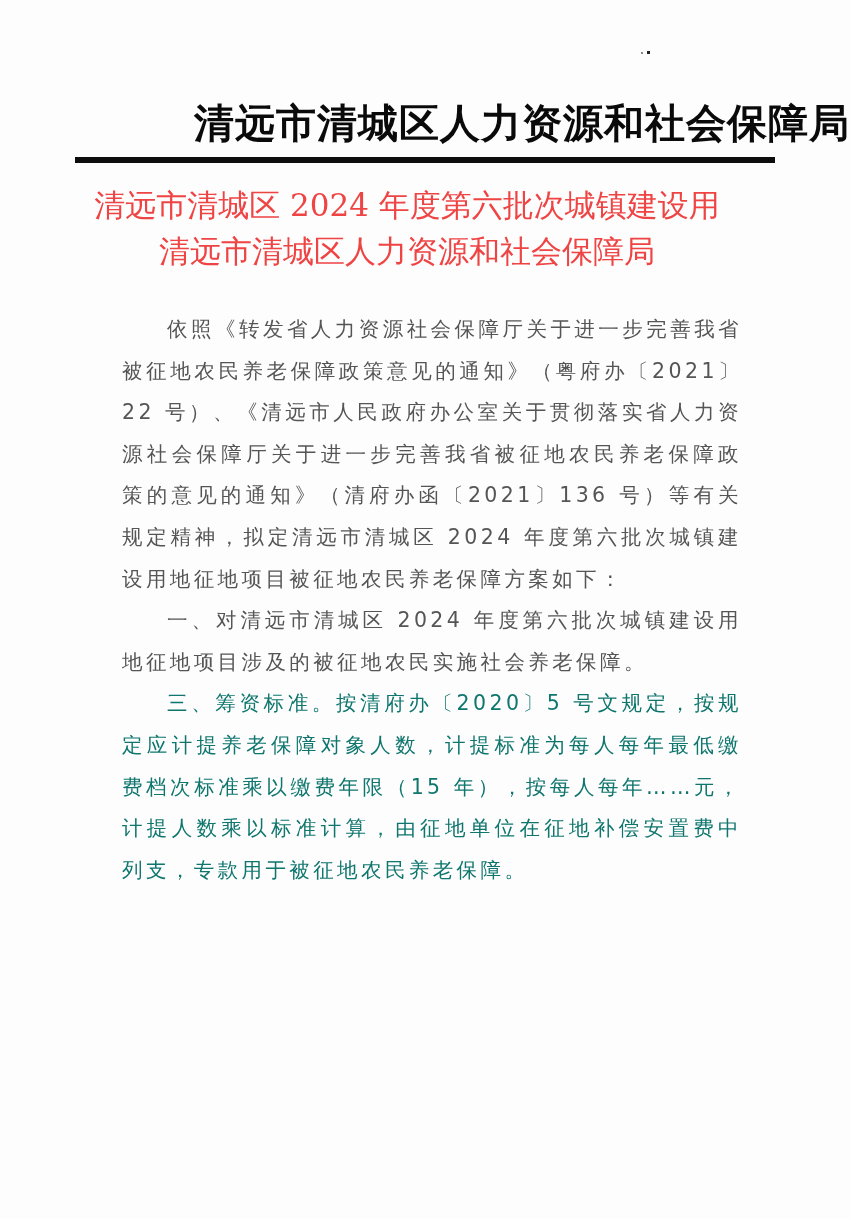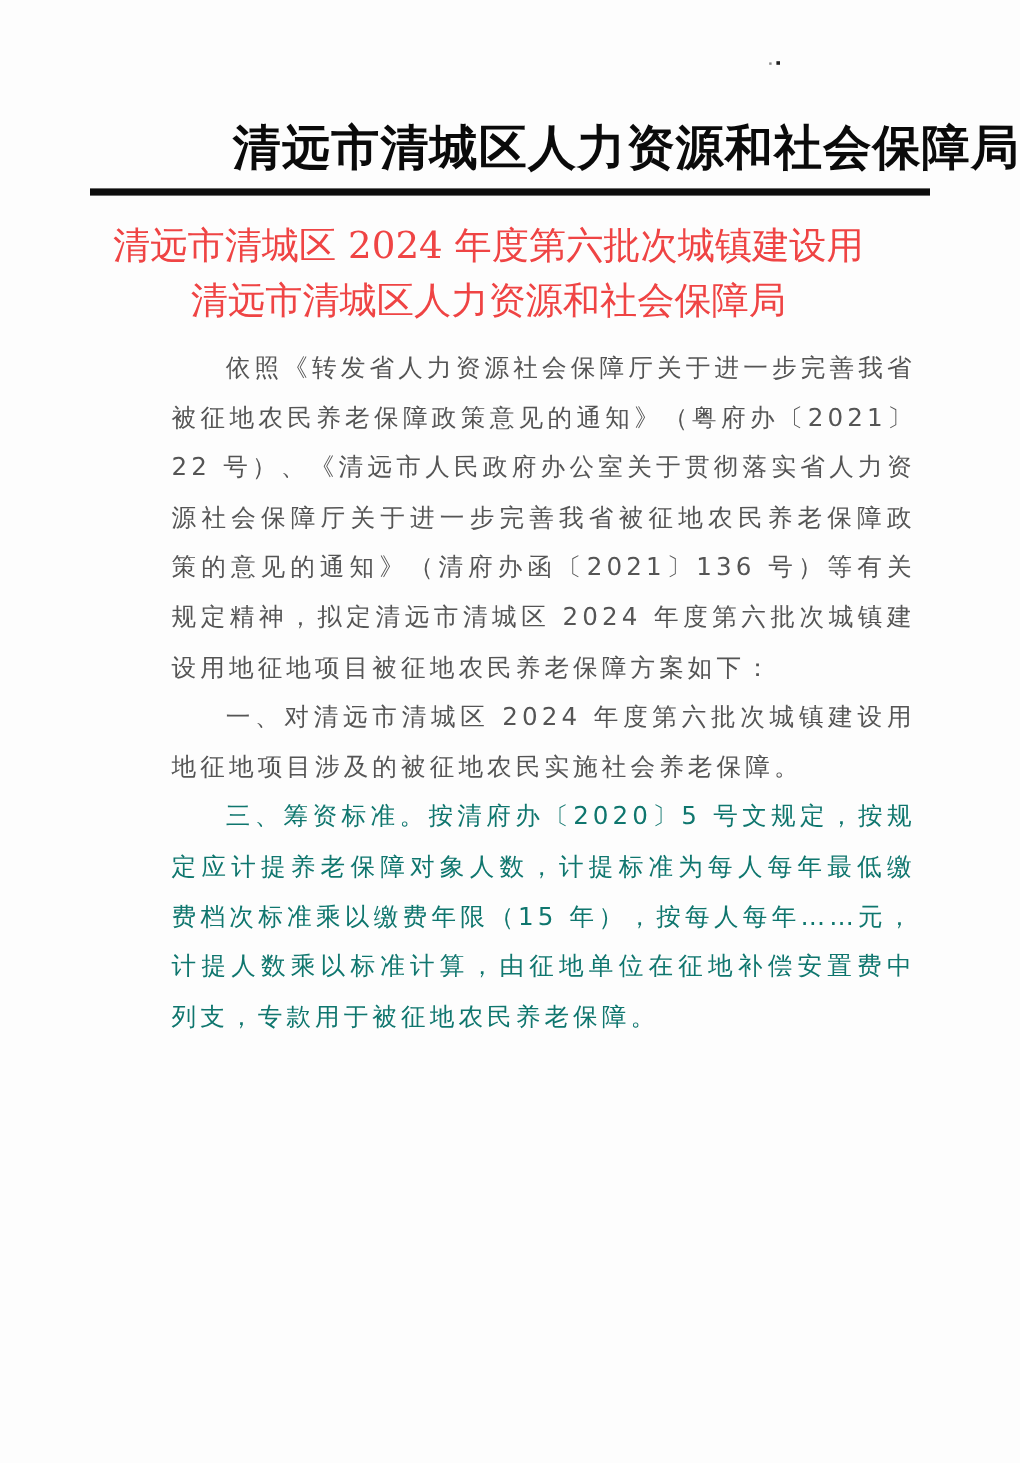--- a/index.html
+++ b/index.html
@@ -17,24 +17,24 @@
   }
   .rule {
     position: absolute; left: 75px; top: 157px; width: 700px; height: 6px; background: #0d0d0d;
   }
   .doc-title {
     position: absolute; left: 0; top: 182px; width: 814px; text-align: center;
     font-weight: normal; font-size: 31px; line-height: 46px; color: #ef4444;
     letter-spacing: 0px;
   }
   .body-text {
-    position: absolute; left: 122px; top: 286px; width: 620px;
+    position: absolute; left: 122px; top: 309px; width: 620px;
     font-family: "DejaVu Sans", "Liberation Sans", sans-serif;
     font-size: 20.5px; line-height: 41.6px; color: #555;
-    text-align: justify; letter-spacing: 3.4px; margin-left: 21px;
+    text-align: justify; letter-spacing: 3.4px;
   }
   .body-text p { margin: 0; text-indent: 2.2em; }
   .body-text p.faint { color: #0f766e; }
 </style>
 </head>
 <body>
 
 <div class="page">
   <div class="speck2"></div>
   <div class="speck"></div>

